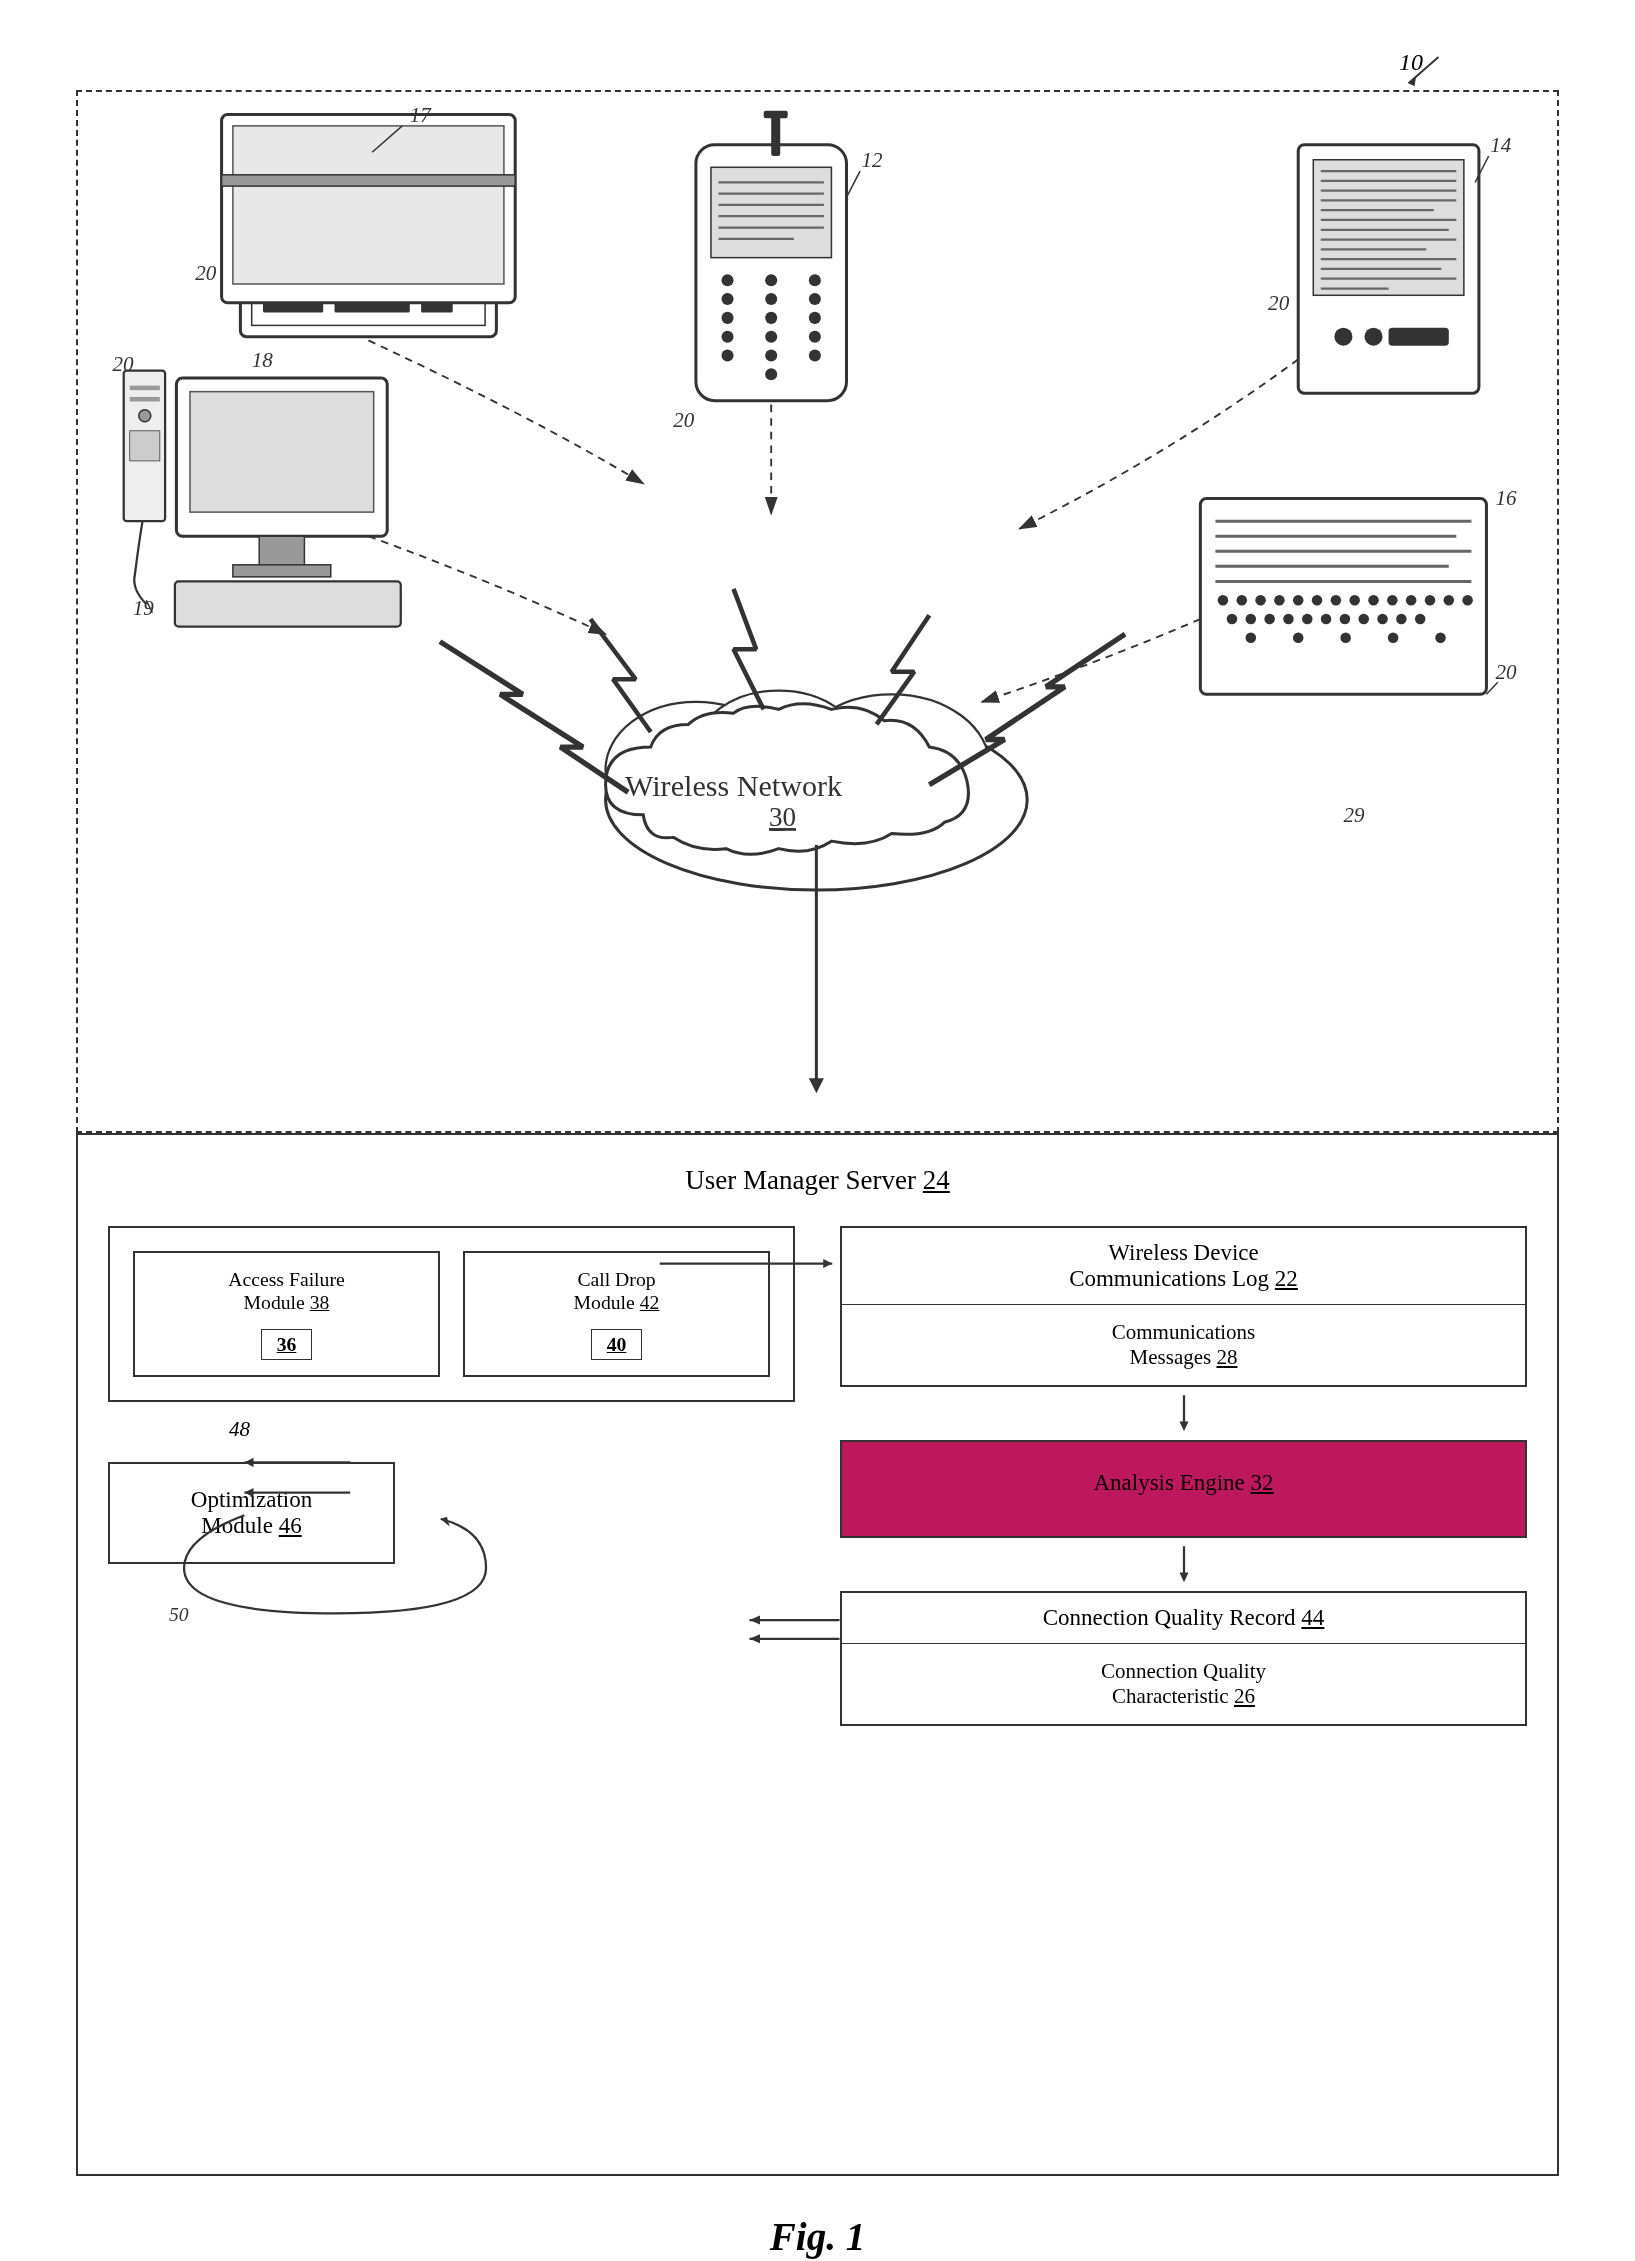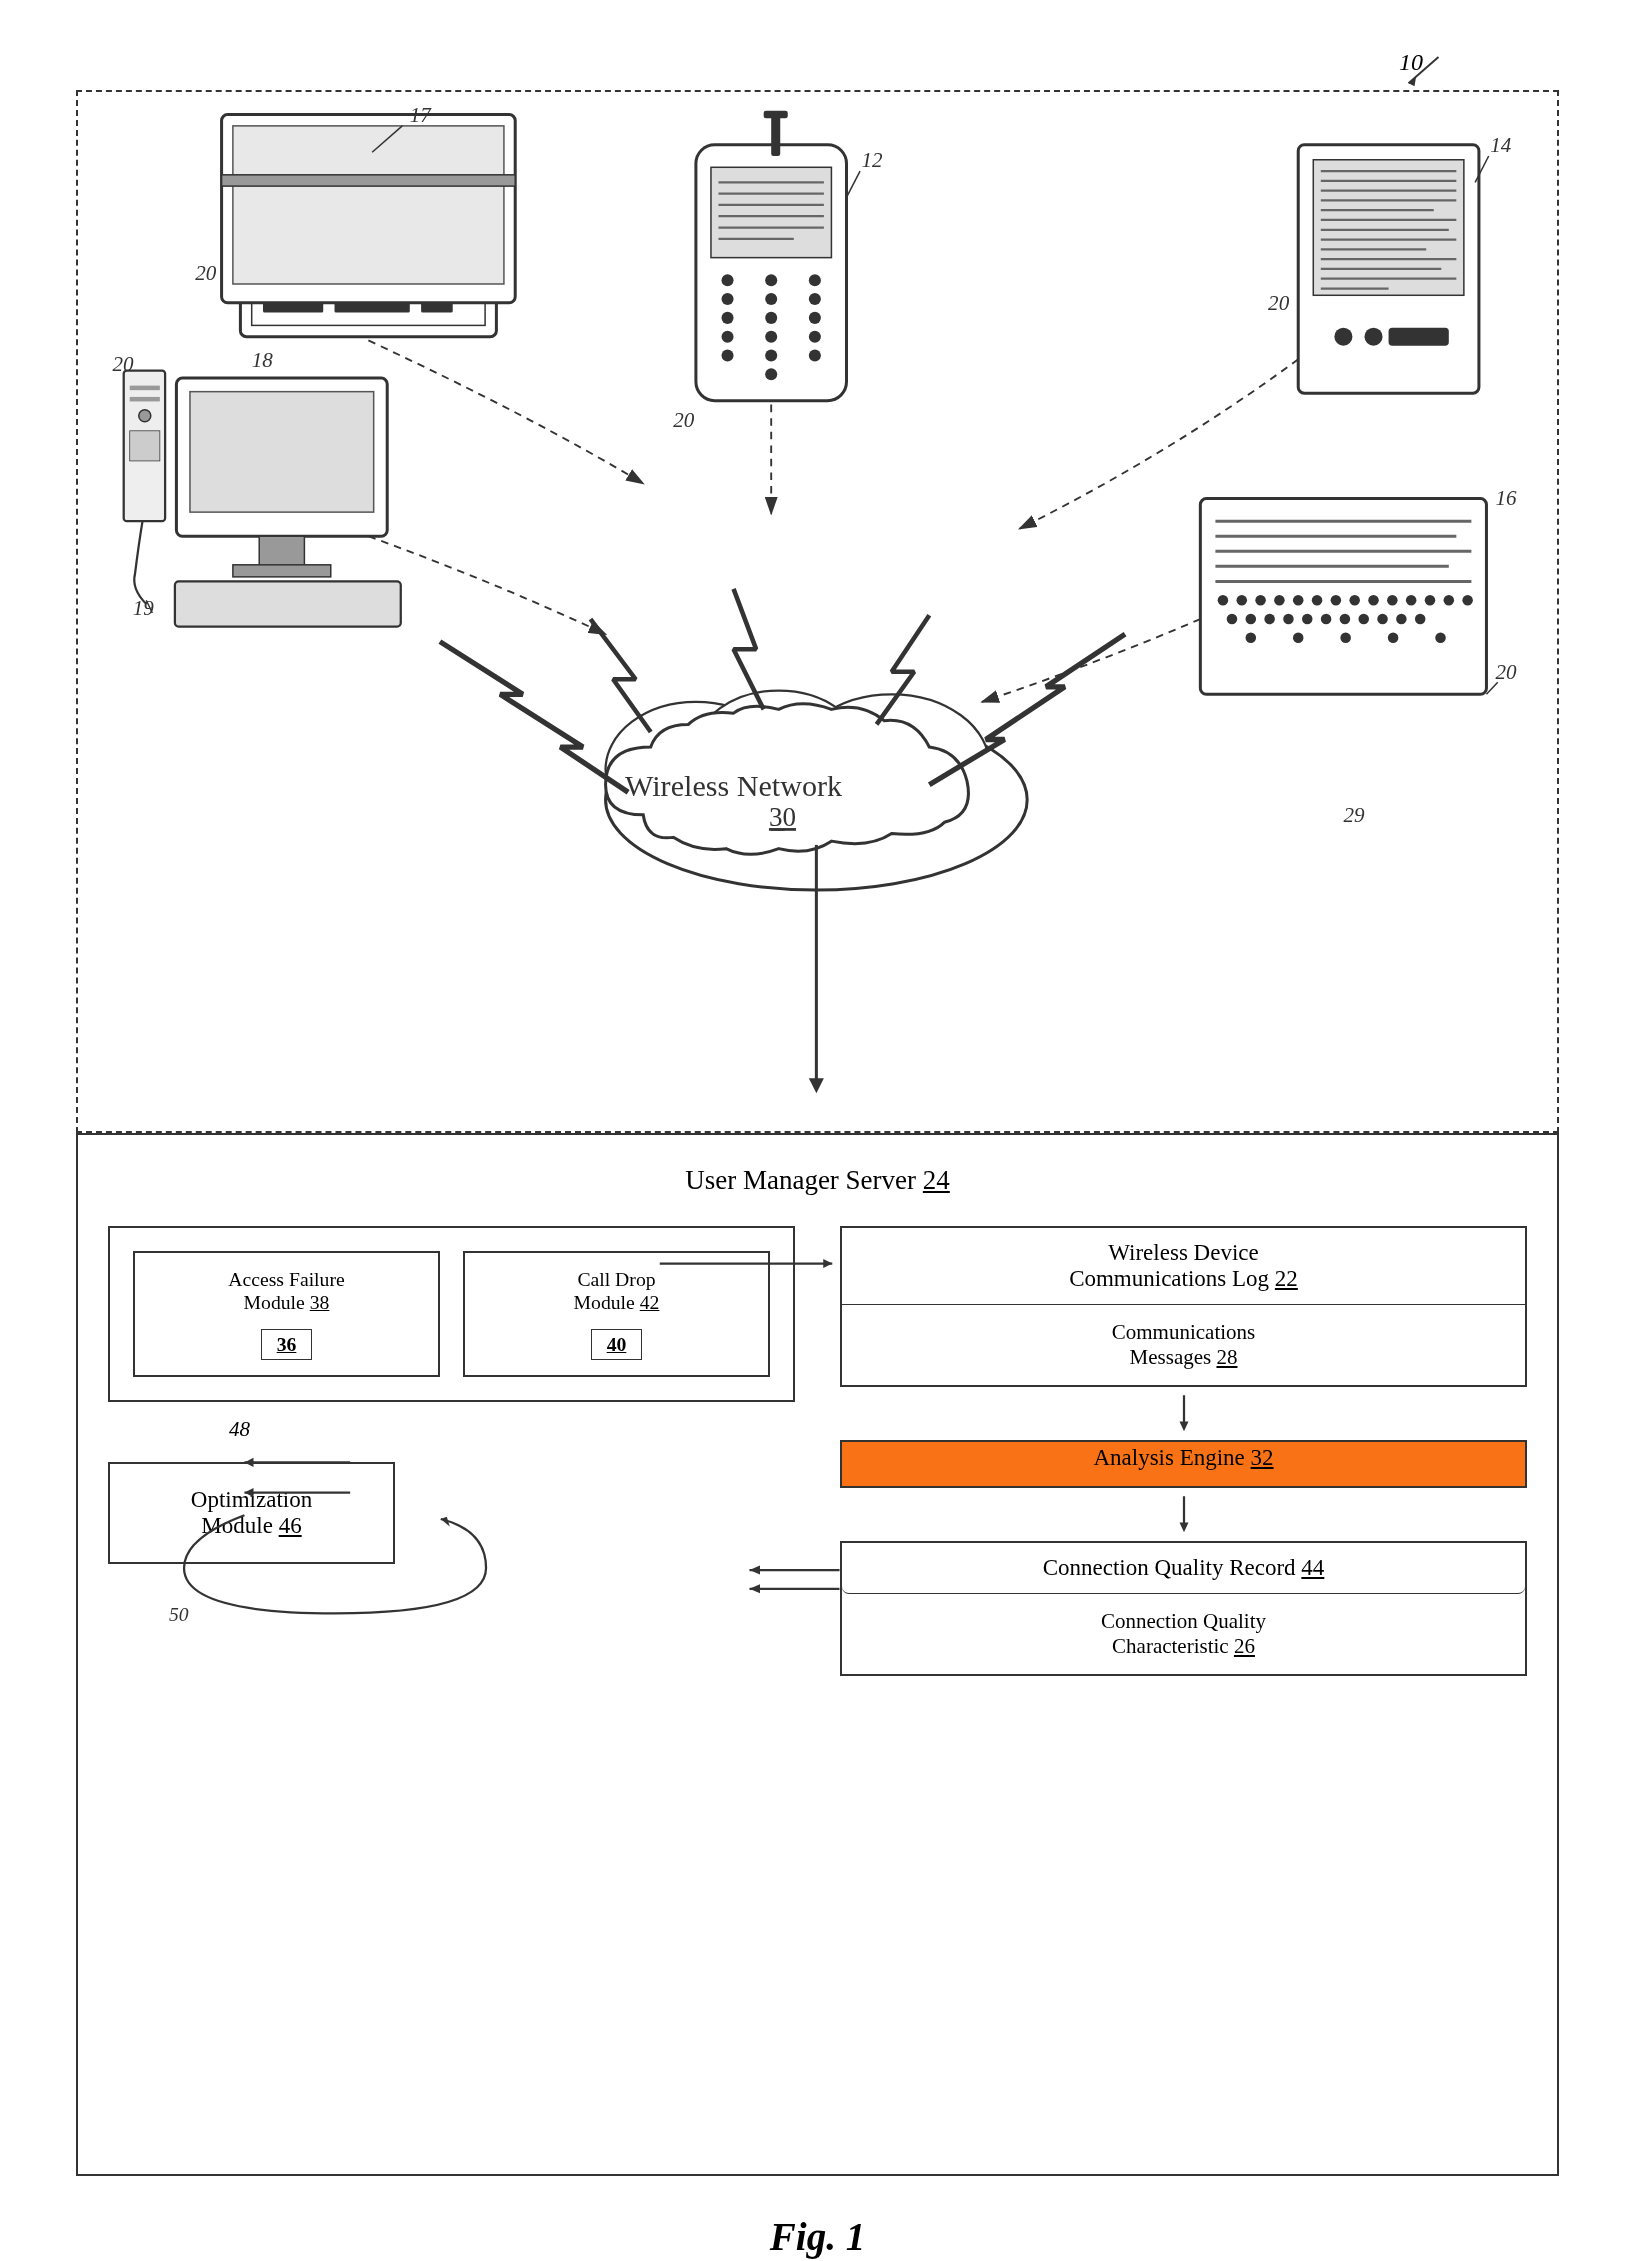--- a/index.html
+++ b/index.html
@@ -44,23 +44,23 @@
       margin-bottom: 30px;
       text-align: center;
     }
 
     .server-title u {
       text-decoration: underline;
     }
 
     .module-box {
       border: 2.3px solid #333;
-      padding: 3px 23px;
+      padding: 28px 23px;
       position: relative;
-      background: #f97316;
+      background: #be185d;
     }
 
     .module-title {
       font-size: 23px;
       text-align: center;
       margin-bottom: 12px;
     }
 
     .module-title u {
       text-decoration: underline;
@@ -165,21 +165,20 @@
       border: 2.3px solid #333;
       padding: 0;
       flex: 1;
     }
 
     .cqr-title {
       font-size: 23px;
       text-align: center;
       padding: 12px;
       border-bottom: 1.5px solid #333;
-      border-radius: 7px;
     }
 
     .cqr-title u {
       text-decoration: underline;
     }
 
     .cqc-section {
       font-size: 21px;
       text-align: center;
       padding: 15px 23px;

